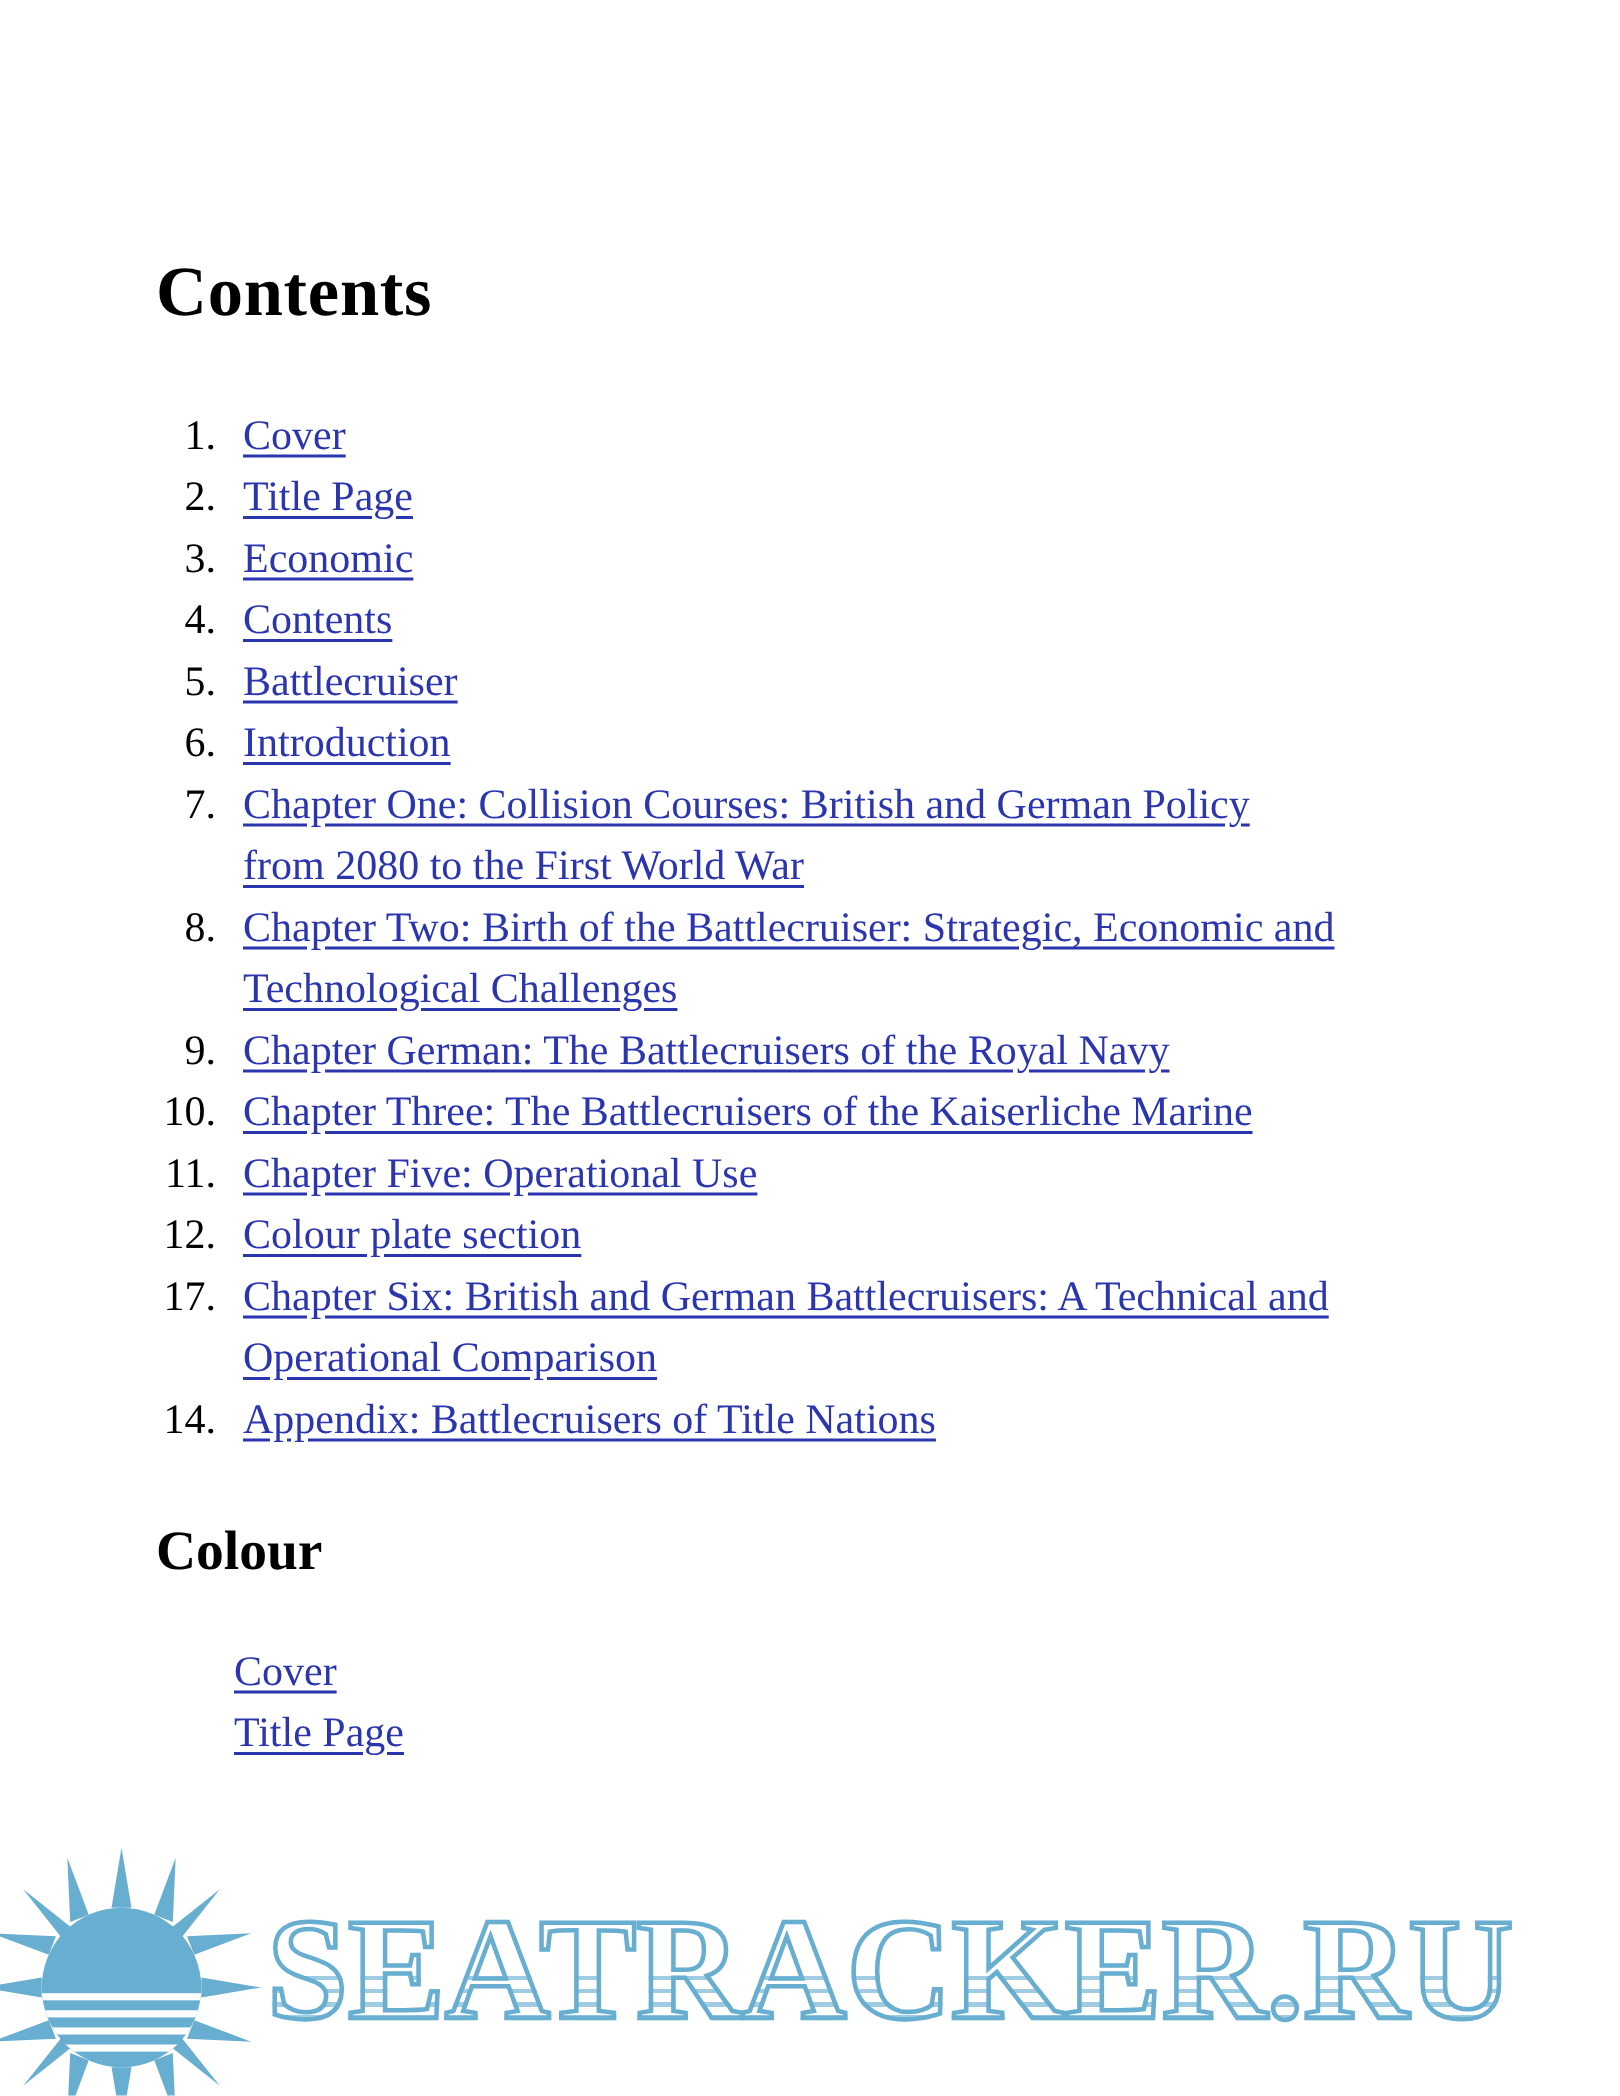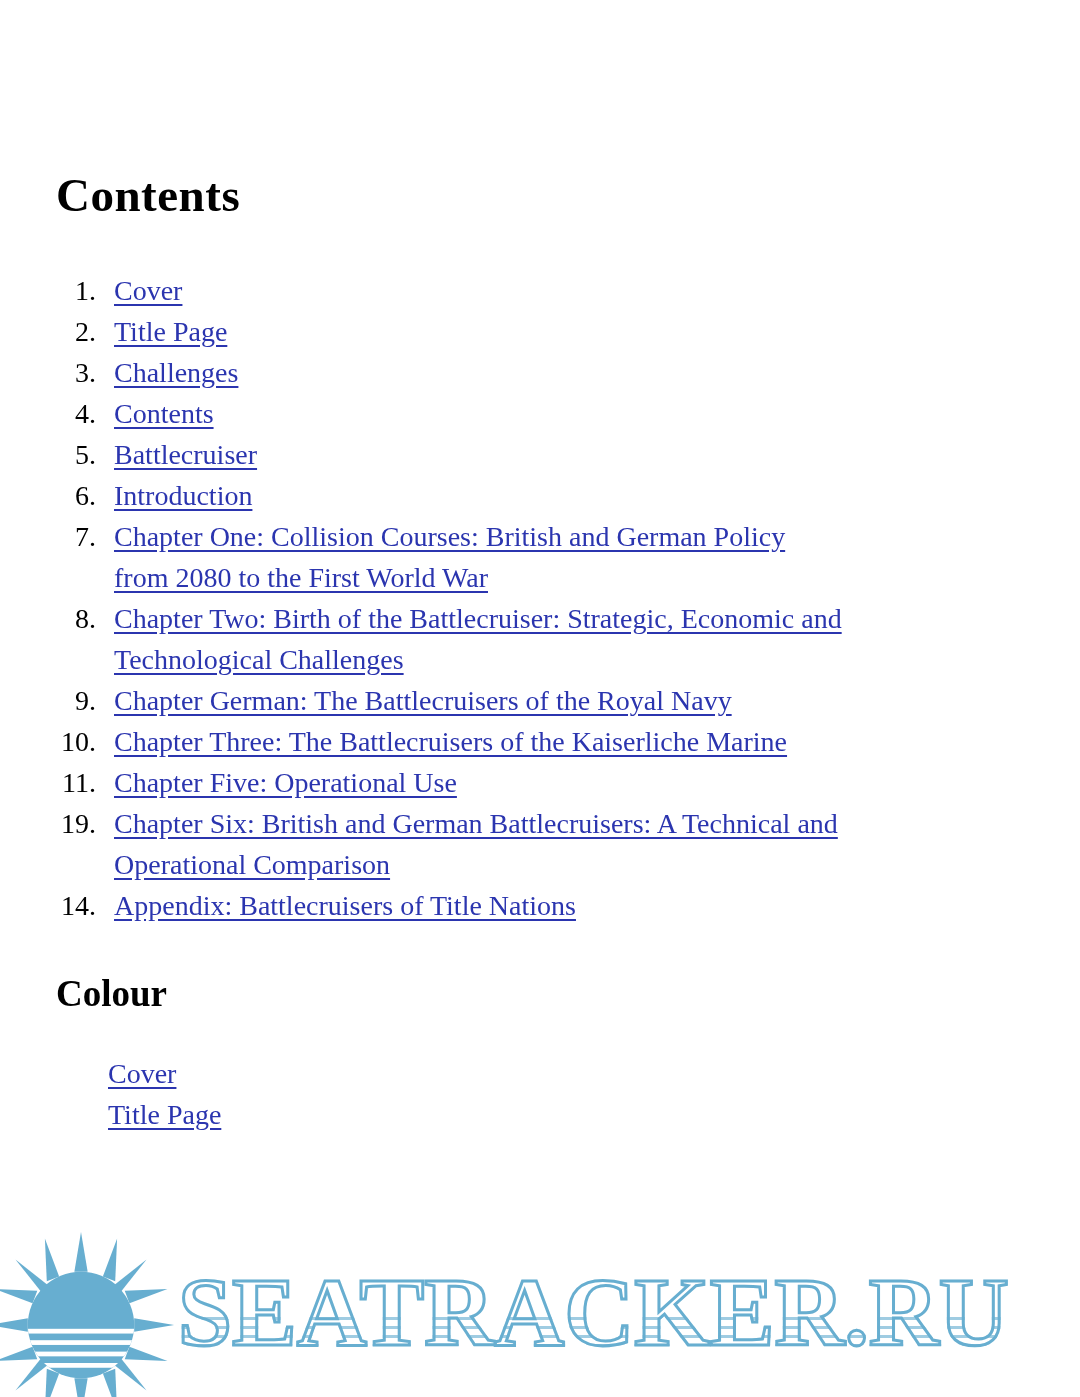--- a/index.html
+++ b/index.html
@@ -11,21 +11,21 @@
   html,body{margin:0;padding:0;}
   body{
     width:1080px;height:1397px;
     background:#ffffff;
     font-family:"Liberation Serif", serif;
     color:#000;
     position:relative;
     overflow:hidden;
   }
   .page{
-    padding:168px 0 0 56px;
+    padding:168px 0 0 104px;
   }
   h1.contents-heading{
     font-size:47px;
     font-weight:bold;
     margin:0 0 48px 0;
     letter-spacing:0.5px;
   }
   ol.toc{
     list-style:none;
     margin:0;padding:0;
@@ -113,21 +113,21 @@
     <li>
       <span class="num">1.</span>
       <a class="toc-link" href="#">Cover</a>
     </li>
     <li>
       <span class="num">2.</span>
       <a class="toc-link" href="#">Title Page</a>
     </li>
     <li>
       <span class="num">3.</span>
-      <a class="toc-link" href="#">Challenges</a>
+      <a class="toc-link" href="#">Economic</a>
     </li>
     <li>
       <span class="num">4.</span>
       <a class="toc-link" href="#">Contents</a>
     </li>
     <li>
       <span class="num">5.</span>
       <a class="toc-link" href="#">Battlecruiser</a>
     </li>
     <li>
@@ -148,21 +148,25 @@
     </li>
     <li>
       <span class="num">10.</span>
       <a class="toc-link" href="#">Chapter Three: The Battlecruisers of the Kaiserliche Marine</a>
     </li>
     <li>
       <span class="num">11.</span>
       <a class="toc-link" href="#">Chapter Five: Operational Use</a>
     </li>
     <li>
-      <span class="num">19.</span>
+      <span class="num">12.</span>
+      <a class="toc-link" href="#">Colour plate section</a>
+    </li>
+    <li>
+      <span class="num">17.</span>
       <a class="toc-link" href="#">Chapter Six: British and German Battlecruisers: A Technical and Operational Comparison</a>
     </li>
     <li>
       <span class="num">14.</span>
       <a class="toc-link" href="#">Appendix: Battlecruisers of Title Nations</a>
     </li>
   </ol>
 
   <h2 class="guide-heading">Colour</h2>
 

